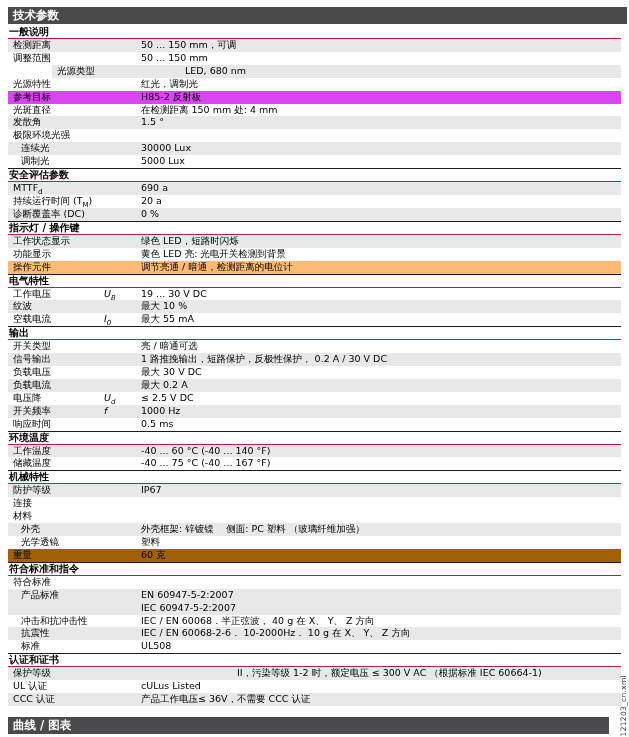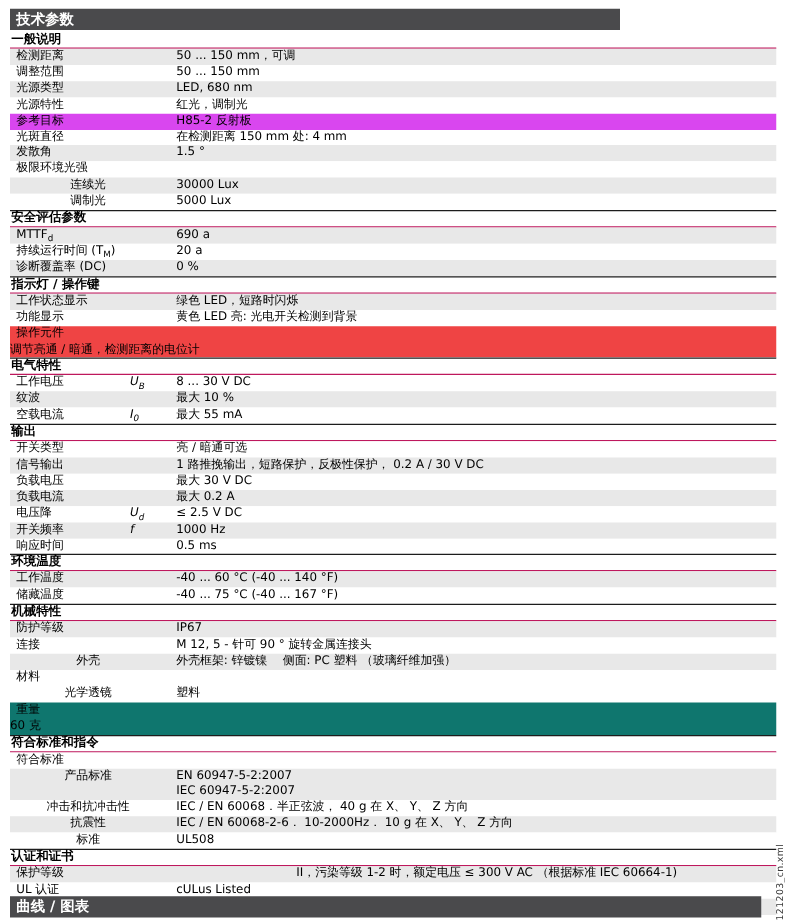--- a/index.html
+++ b/index.html
@@ -1,30 +1,30 @@
 <!DOCTYPE html>
 <html><head>
 <meta charset="utf-8">
 <style>
   html,body{margin:0;padding:0;background:#ffffff;}
   .page{position:relative;width:629px;height:737px;overflow:hidden;background:#fff;
         font-family:"DejaVu Sans","Liberation Sans",sans-serif;color:#000;}
   .bar{position:absolute;left:8px;height:17px;background:#4a4a4c;color:#fff;
        font-weight:bold;font-size:11.5px;line-height:17px;padding-left:5px;box-sizing:border-box;}
-  #top-bar{top:7px;width:488px;}
+  #top-bar{top:7px;width:619px;}
   #bottom-bar{top:717px;width:601px;}
   #spec-table{position:absolute;left:8px;top:26px;width:613px;}
   .sec-header{font-size:10px;font-weight:bold;line-height:12px;height:12px;
               border-top:1px solid #1c1c1c;border-bottom:1px solid #be185d;
               padding-left:1px;background:#fff;}
   .sec-header.first{border-top:none;}
   .row{display:flex;min-height:12.9px;line-height:12.9px;font-size:9.5px;background:#fff;}
   .row.shade{background:#e8e8e8;}
   .c1{width:96px;padding-left:5px;box-sizing:border-box;flex-shrink:0;}
-  .row.sub .c1{padding-left:29px;text-align:center;}
+  .row.sub .c1{padding-left:13px;}
   .c2{width:37px;flex-shrink:0;font-style:italic;}
   .c3{flex:1;}
   sub{font-size:7px;line-height:0;}
   #side-label{position:absolute;right:1px;bottom:1px;writing-mode:vertical-rl;
               transform:rotate(180deg);font-size:7.5px;color:#3a3a3a;letter-spacing:0.3px;}
 </style>
 </head>
 <body>
 
 <div class="page">
@@ -35,21 +35,21 @@
       <div class="row shade" style="background: rgb(232, 232, 232);">
         <div class="c1">检测距离</div>
         <div class="c2"></div>
         <div class="c3">50 ... 150 mm，可调</div>
       </div>
       <div class="row">
         <div class="c1">调整范围</div>
         <div class="c2"></div>
         <div class="c3">50 ... 150 mm</div>
       </div>
-      <div class="row shade" style="background: rgb(232, 232, 232);">
+      <div class="row shade" style="background: rgb(232, 232, 232); margin-left: 44px;">
         <div class="c1">光源类型</div>
         <div class="c2"></div>
         <div class="c3">LED, 680 nm</div>
       </div>
       <div class="row">
         <div class="c1">光源特性</div>
         <div class="c2"></div>
         <div class="c3">红光，调制光</div>
       </div>
       <div class="row shade" style="background: #d946ef;">
@@ -102,30 +102,30 @@
       <div class="row shade" style="background: rgb(232, 232, 232);">
         <div class="c1">工作状态显示</div>
         <div class="c2"></div>
         <div class="c3">绿色 LED，短路时闪烁</div>
       </div>
       <div class="row">
         <div class="c1">功能显示</div>
         <div class="c2"></div>
         <div class="c3">黄色 LED 亮: 光电开关检测到背景</div>
       </div>
-      <div class="row shade" style="background: #ef4444; flex-direction: column;">
+      <div class="row shade" style="background: #fdba74;">
         <div class="c1">操作元件</div>
         <div class="c2"></div>
         <div class="c3">调节亮通 / 暗通，检测距离的电位计</div>
       </div>
       <div class="sec-header">电气特性</div>
       <div class="row">
         <div class="c1">工作电压</div>
         <div class="c2">U<sub>B</sub></div>
-        <div class="c3">8 ... 30 V DC</div>
+        <div class="c3">19 ... 30 V DC</div>
       </div>
       <div class="row shade" style="background: rgb(232, 232, 232);">
         <div class="c1">纹波</div>
         <div class="c2"></div>
         <div class="c3">最大 10 %</div>
       </div>
       <div class="row">
         <div class="c1">空载电流</div>
         <div class="c2">I<sub>0</sub></div>
         <div class="c3">最大 55 mA</div>
@@ -179,38 +179,37 @@
       </div>
       <div class="sec-header">机械特性</div>
       <div class="row shade" style="background: rgb(232, 232, 232);">
         <div class="c1">防护等级</div>
         <div class="c2"></div>
         <div class="c3">IP67</div>
       </div>
       <div class="row">
         <div class="c1">连接</div>
         <div class="c2"></div>
-        <div class="c3">M 12, 5 - 针可 90 ° 旋转金属连接头</div>
+      </div>
+      <div class="row">
+        <div class="c1">材料</div>
+        <div class="c2"></div>
+        <div class="c3"></div>
       </div>
       <div class="row shade sub" style="background: rgb(232, 232, 232);">
         <div class="c1">外壳</div>
         <div class="c2"></div>
         <div class="c3">外壳框架: 锌镀镍　 侧面: PC 塑料 （玻璃纤维加强）</div>
       </div>
-      <div class="row">
-        <div class="c1">材料</div>
-        <div class="c2"></div>
-        <div class="c3"></div>
-      </div>
       <div class="row sub">
         <div class="c1">光学透镜</div>
         <div class="c2"></div>
         <div class="c3">塑料</div>
       </div>
-      <div class="row shade" style="background: #0f766e; flex-direction: column;">
+      <div class="row shade" style="background: #a16207;">
         <div class="c1">重量</div>
         <div class="c2"></div>
         <div class="c3">60 克</div>
       </div>
       <div class="sec-header">符合标准和指令</div>
       <div class="row">
         <div class="c1">符合标准</div>
         <div class="c2"></div>
         <div class="c3"></div>
       </div>

